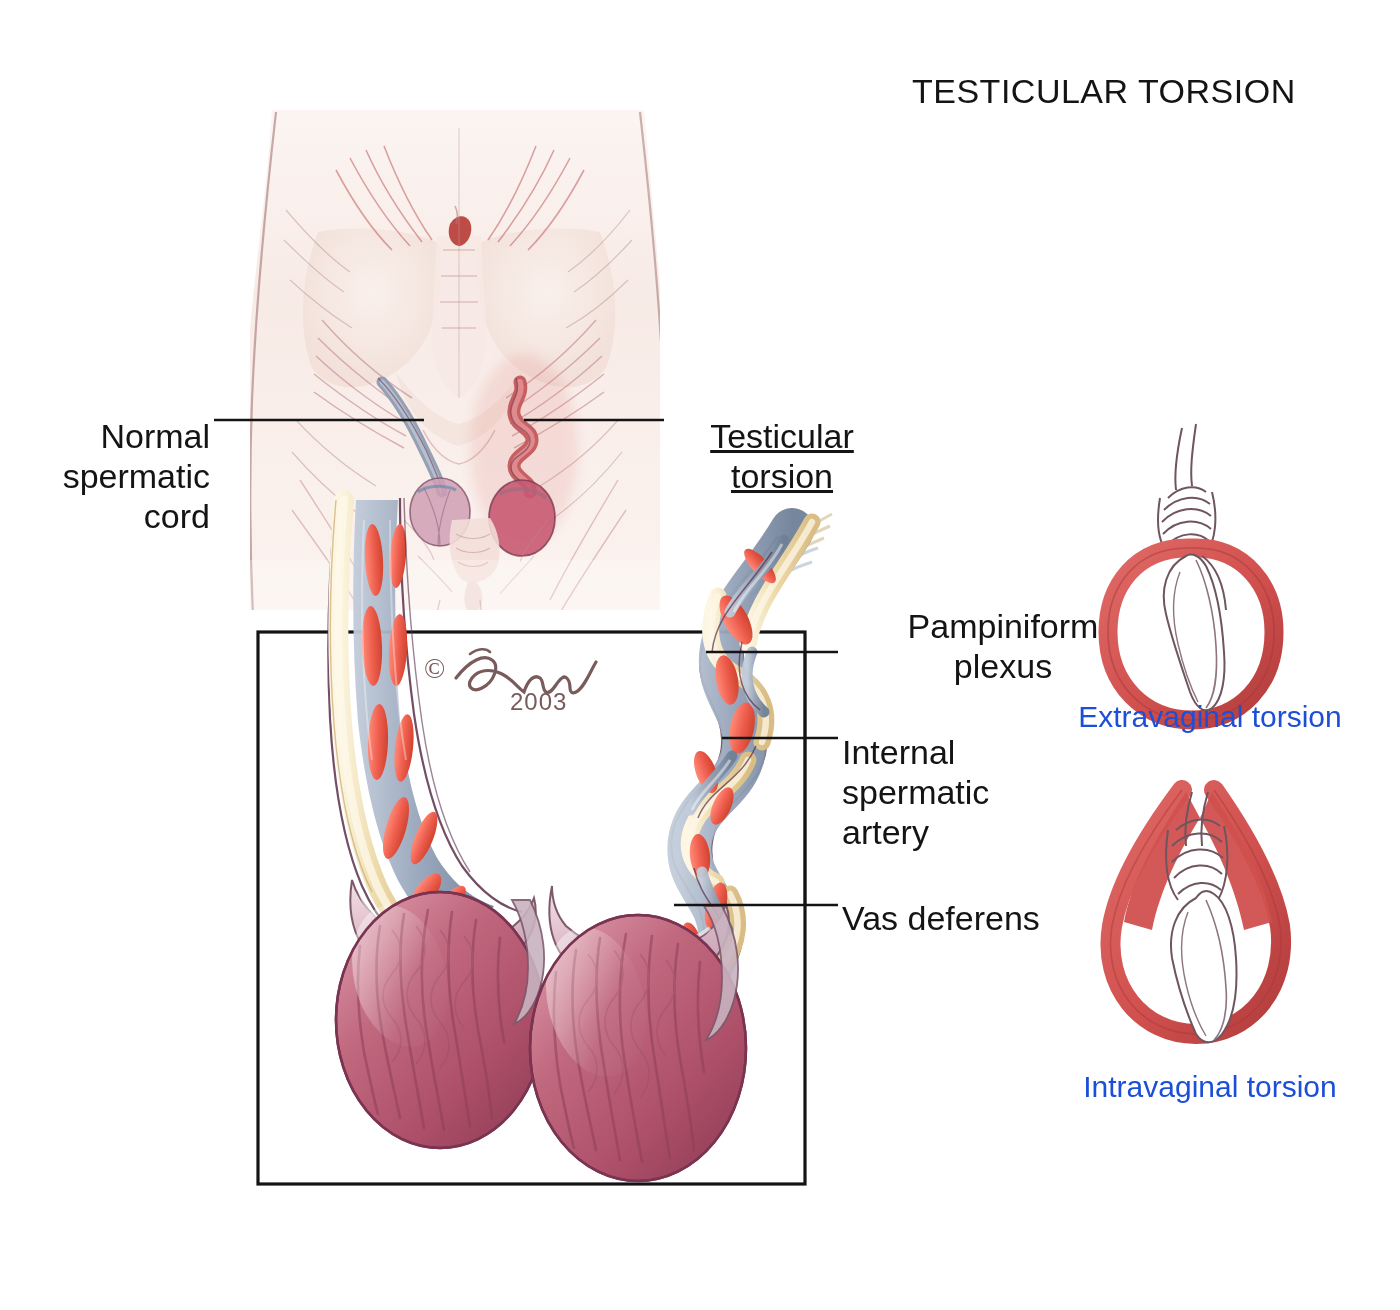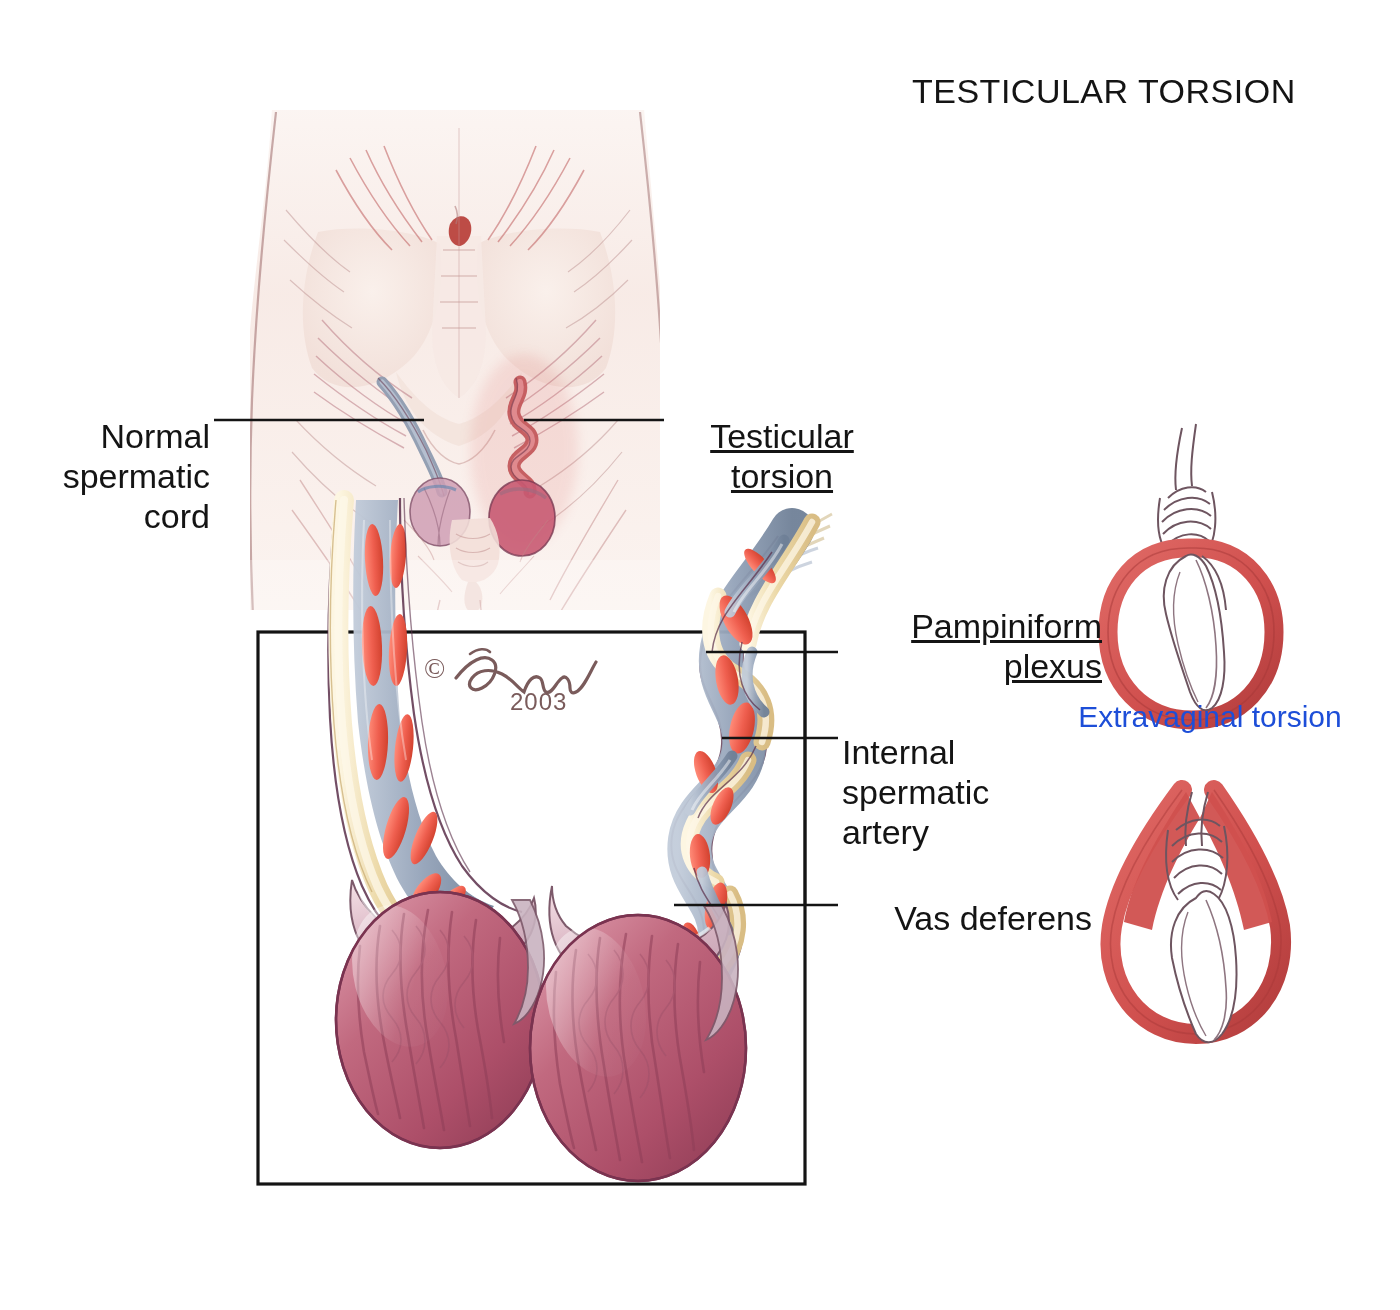--- a/index.html
+++ b/index.html
@@ -44,25 +44,24 @@
     text-align: right;
   }
   #label-testicular-torsion {
     left: 672px;
     top: 404px;
     width: 220px;
     text-align: center;
     text-decoration: underline;
   }
   #label-pampiniform {
-    left: 862px;
+    left: 883px;
     top: 594px;
     width: 240px;
-    text-align: right;
-    text-decoration: underline;
+    text-align: center;
   }
   #label-internal-artery {
     left: 842px;
     top: 720px;
     width: 200px;
     text-align: left;
   }
   #label-vas-deferens {
     left: 842px;
     top: 886px;
@@ -522,18 +521,19 @@
   <div class="abs callout-label" id="label-testicular-torsion" style="white-space: pre-line;">Testicular
 torsion</div>
 
   <div class="abs callout-label" id="label-pampiniform" style="white-space: pre-line;">Pampiniform
 plexus</div>
 
   <div class="abs callout-label" id="label-internal-artery" style="white-space: pre-line;">Internal
 spermatic
 artery</div>
 
-  <div class="abs callout-label" id="label-vas-deferens" style="white-space: pre-line; text-align: right;">Vas deferens</div>
+  <div class="abs callout-label" id="label-vas-deferens" style="white-space: pre-line;">Vas deferens</div>
 
   <div class="abs caption" id="caption-extravaginal">Extravaginal torsion</div>
 
+  <div class="abs caption" id="caption-intravaginal">Intravaginal torsion</div>
 
 </div>
 
 </body></html>

